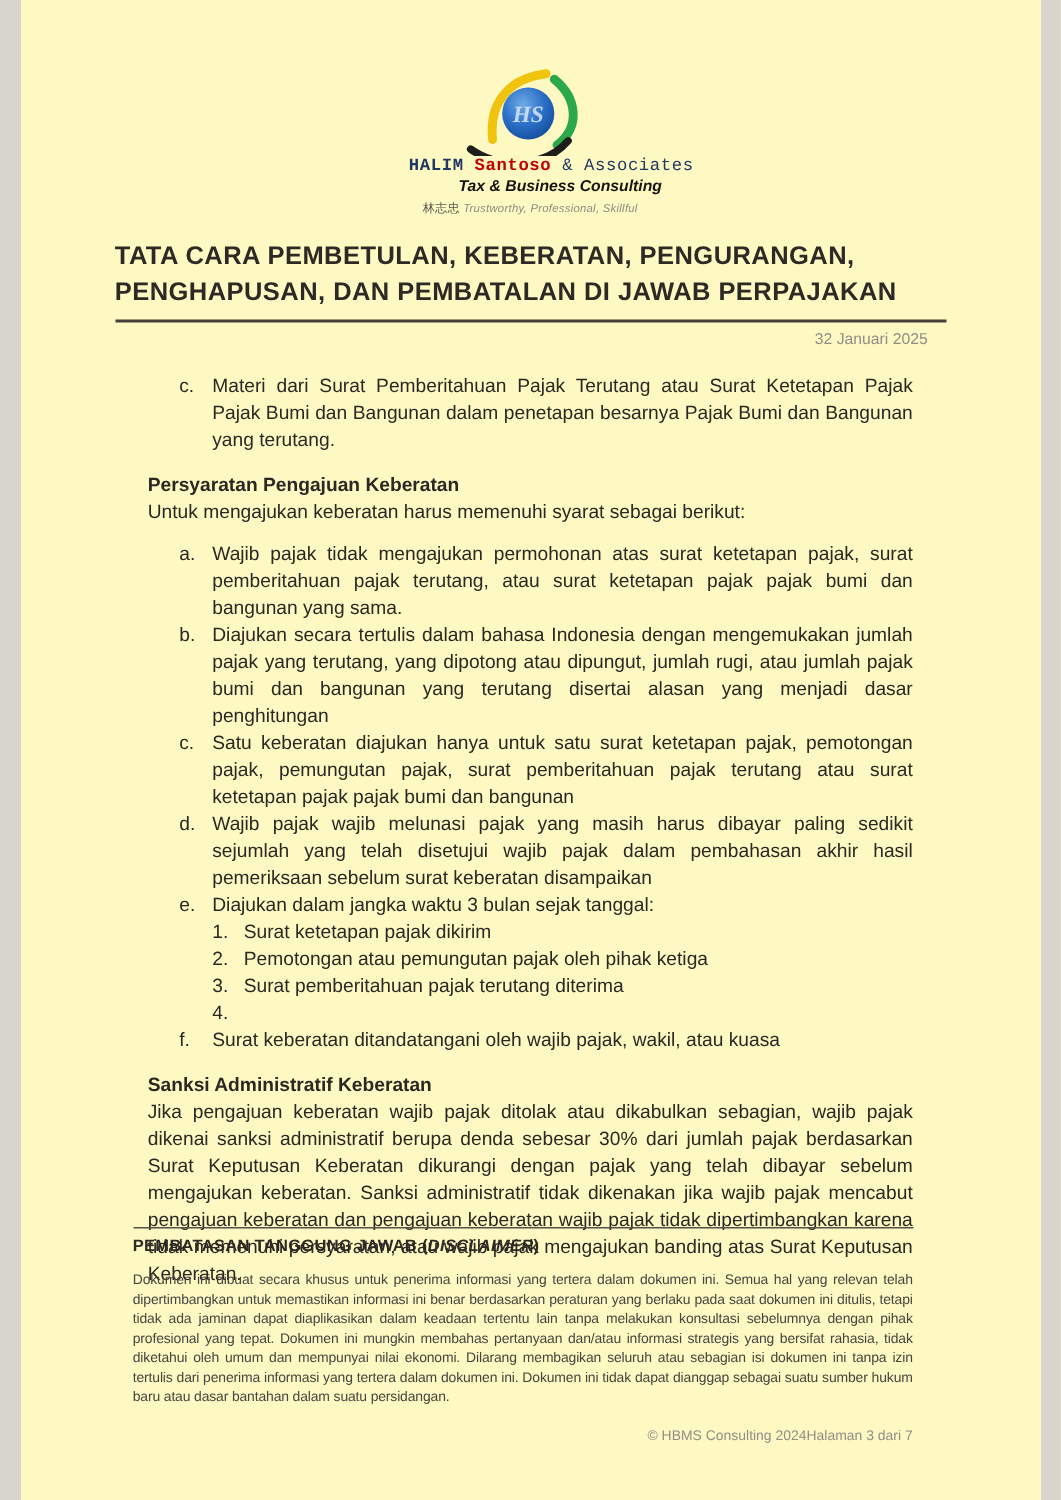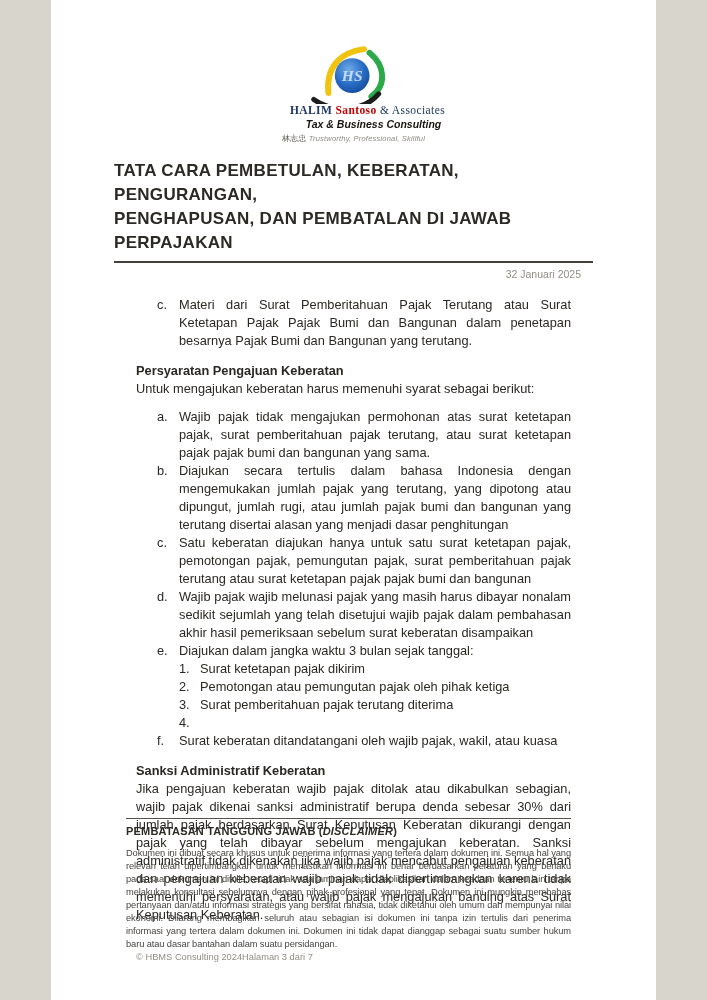--- a/index.html
+++ b/index.html
@@ -1,31 +1,31 @@
 <!DOCTYPE html>
 <html><head>
 <meta charset="utf-8">
 <style>
   html,body { margin:0; padding:0; background:#d8d5cd; }
   .page {
     position:relative;
-    width:605px; height:1000px;
+    width:680px; height:1000px;
     margin:0 auto;
-    background:#ffffff;
+    background:#fef9c3;
     font-family:"Liberation Sans", sans-serif;
     color:#2b2823;
     overflow:hidden;
     box-sizing:border-box;
   }
 
   
   .letterhead { text-align:center; padding-top:40px; }
   .logo-svg { width:122px; height:64px; display:block; margin:0 auto; }
   .brand-name {
-    font-family:Liberation Serif, serif;
+    font-family:Liberation Mono, monospace;
     font-size:11.5px; letter-spacing:0.4px; line-height:13px;padding-left:28px;
   }
   .brand-halim { color:#1f3864; font-weight:bold; }
   .brand-santoso { color:#c00000; font-weight:bold; }
   .brand-assoc { color:#1f3864; }
   .brand-tagline {
     font-size:10.5px; font-weight:bold; font-style:italic;
     color:#17140f; line-height:13px; margin-top:1px;padding-left:40px;
   }
   .brand-sub {
@@ -75,21 +75,21 @@
   .disclaimer-heading .it { font-style:italic; }
   .disclaimer-body {
     margin:9px 0 0 0;
     font-size:9.3px; line-height:13px; color:#474440;
     text-align:justify; letter-spacing:-0.1px;
   }
 
   
   .footer {
     position:absolute; left:85px; right:85px; bottom:37px;
-    display:flex; justify-content:flex-start;
+    display:flex; justify-content:flex-end;
     font-size:9.3px; color:#918d85; line-height:11px;
   }
 </style>
 </head>
 <body>
 
 <div class="page">
 
   <div class="letterhead">
     <svg class="logo-svg" viewBox="0 0 122 70" aria-hidden="true">
@@ -142,21 +142,21 @@
       <div class="li-row">
         <span class="li-marker">b.</span>
         <span class="li-text">Diajukan secara tertulis dalam bahasa Indonesia dengan mengemukakan jumlah pajak yang terutang, yang dipotong atau dipungut, jumlah rugi, atau jumlah pajak bumi dan bangunan yang terutang disertai alasan yang menjadi dasar penghitungan</span>
       </div>
       <div class="li-row">
         <span class="li-marker">c.</span>
         <span class="li-text">Satu keberatan diajukan hanya untuk satu surat ketetapan pajak, pemotongan pajak, pemungutan pajak, surat pemberitahuan pajak terutang atau surat ketetapan pajak pajak bumi dan bangunan</span>
       </div>
       <div class="li-row">
         <span class="li-marker">d.</span>
-        <span class="li-text">Wajib pajak wajib melunasi pajak yang masih harus dibayar nonalam sedikit sejumlah yang telah disetujui wajib pajak dalam pembahasan akhir hasil pemeriksaan sebelum surat keberatan disampaikan</span>
+        <span class="li-text">Wajib pajak wajib melunasi pajak yang masih harus dibayar paling sedikit sejumlah yang telah disetujui wajib pajak dalam pembahasan akhir hasil pemeriksaan sebelum surat keberatan disampaikan</span>
       </div>
       <div class="li-row">
         <span class="li-marker">e.</span>
         <span class="li-text">Diajukan dalam jangka waktu 3 bulan sejak tanggal:</span>
       </div>
       <div class="li-sub">
         <span class="li-marker">1.</span>
         <span class="li-text">Surat ketetapan pajak dikirim</span>
       </div>
       <div class="li-sub">

